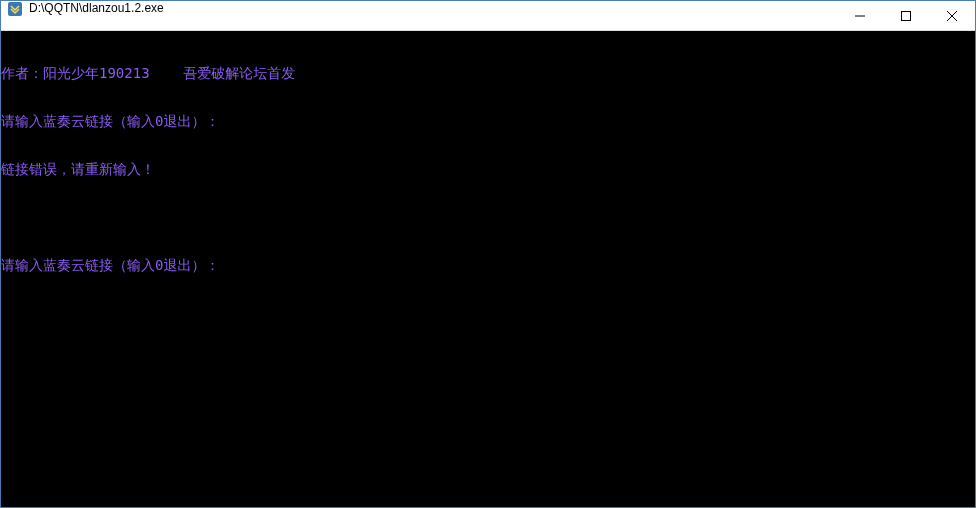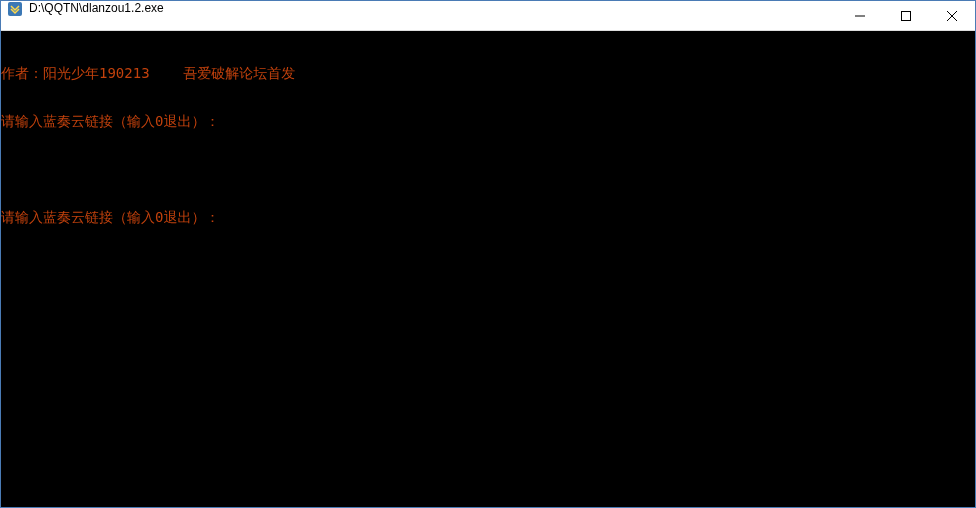--- a/index.html
+++ b/index.html
@@ -58,21 +58,21 @@
       cursor: pointer;
       color: #000;
     }
     .win-btn svg {
       width: 10px;
       height: 10px;
     }
     .console {
       flex: 1;
       background: #000;
-      color: #c2410c;
+      color: #8b5cf6;
       font-family: "NSimSun", "SimSun", "Consolas", monospace;
       font-size: 14px;
       line-height: 16px;
       padding: 2px 0 0 0;
       white-space: pre;
       overflow: hidden;
     }
     .console-line {
       min-height: 16px;
     }
@@ -108,16 +108,17 @@
         <svg viewBox="0 0 10 10">
             <line x1="0" y1="0" x2="10" y2="10" stroke="currentColor" stroke-width="1"></line>
             <line x1="10" y1="0" x2="0" y2="10" stroke="currentColor" stroke-width="1"></line>
           </svg>
       </div>
     </div>
   </div>
   <div class="console">
     <div class="console-line">作者：阳光少年190213    吾爱破解论坛首发</div>
     <div class="console-line">请输入蓝奏云链接（输入0退出）：</div>
+    <div class="console-line">链接错误，请重新输入！</div>
     <div class="console-line"></div>
     <div class="console-line"><span>请输入蓝奏云链接（输入0退出）：</span></div>
   </div>
 </div>
 
 </body></html>

